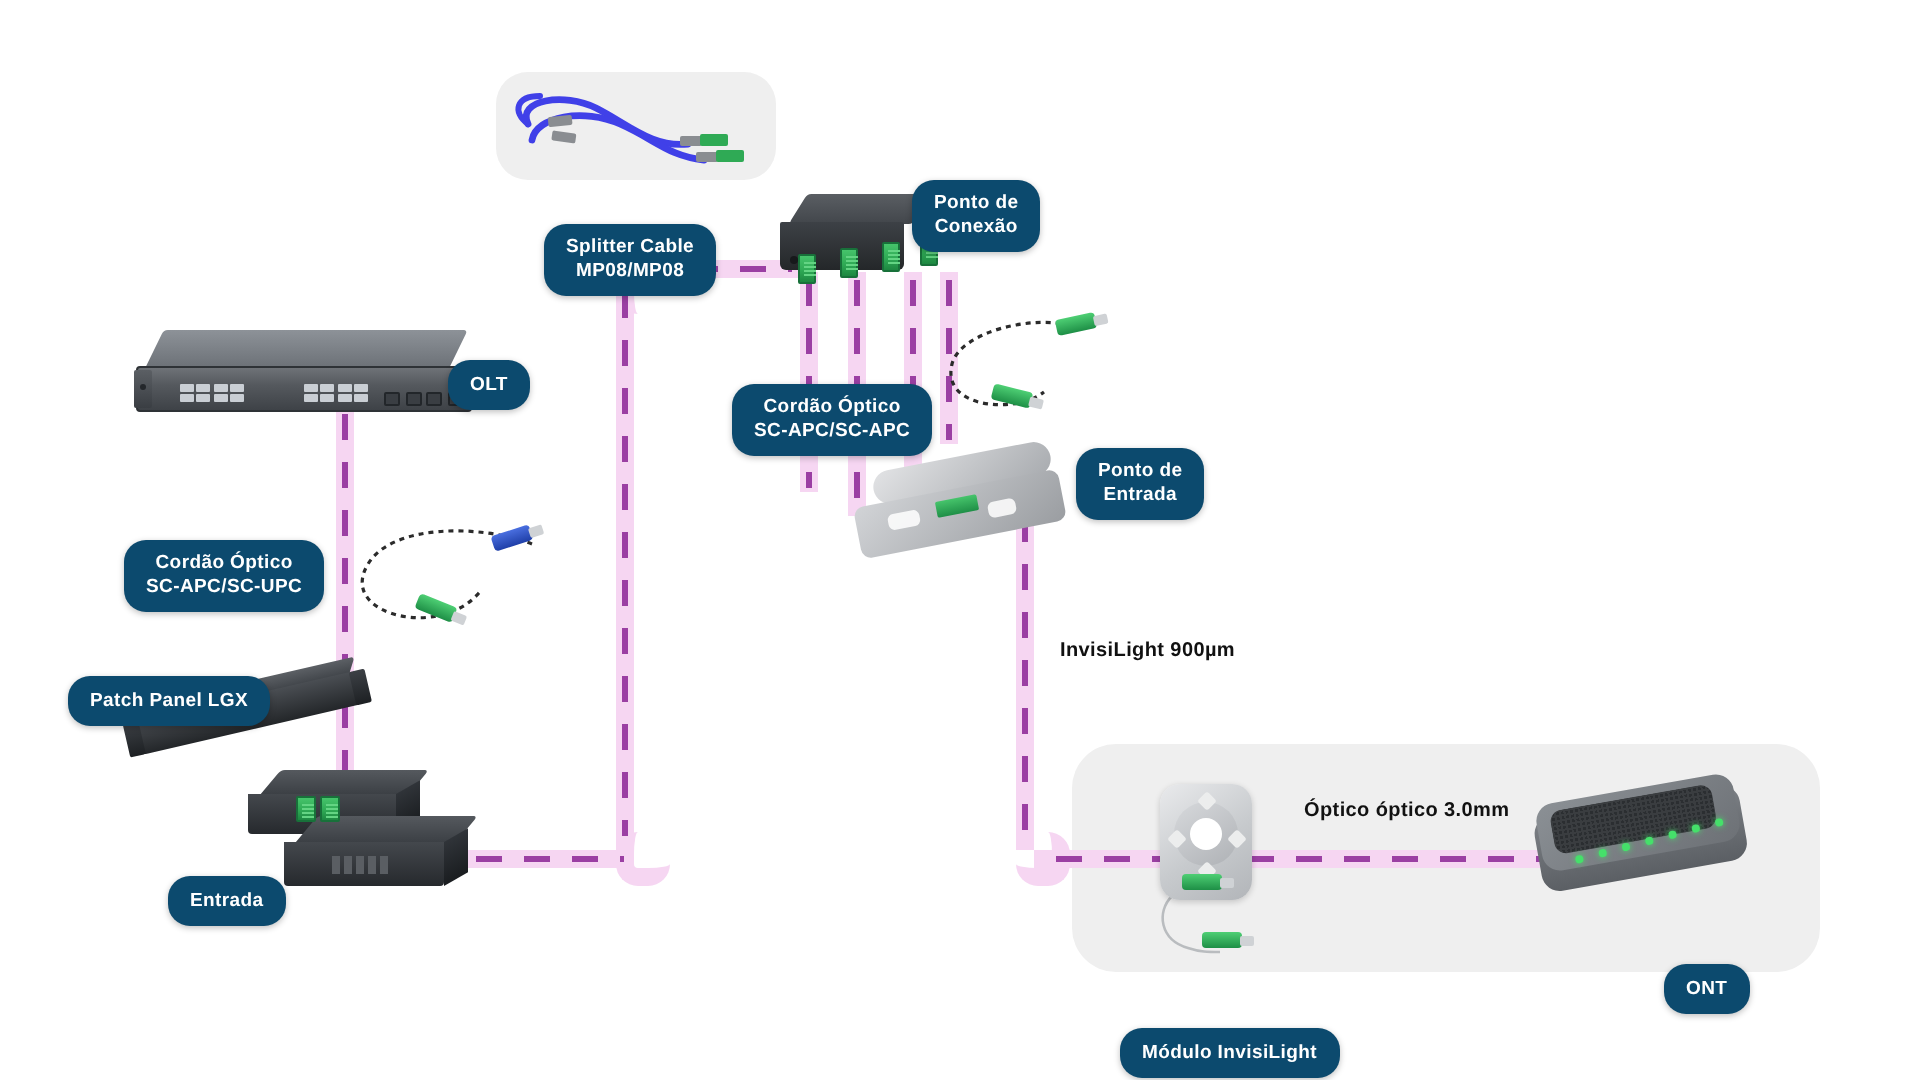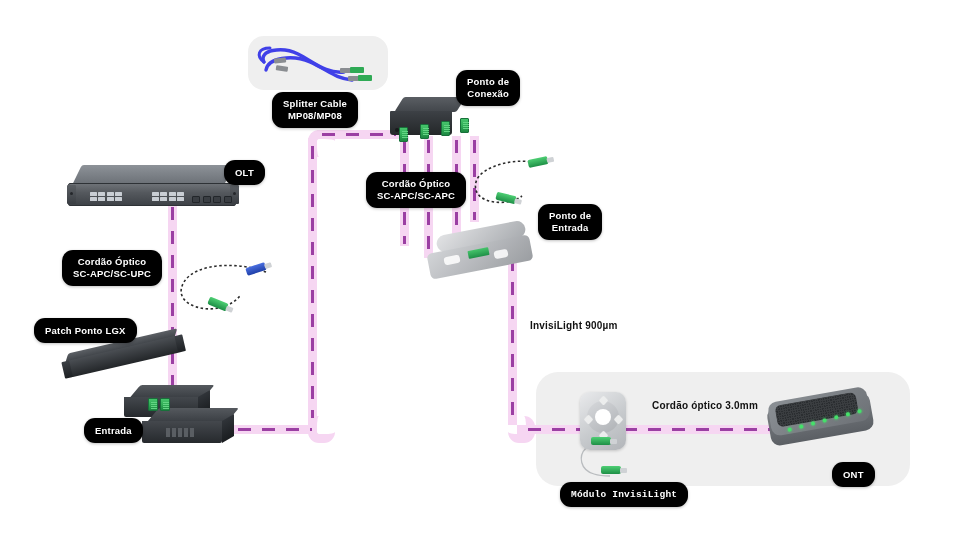--- a/index.html
+++ b/index.html
@@ -1,24 +1,24 @@
 <!DOCTYPE html>
 <html><head>
 <meta charset="utf-8">
 <style>
   html,body{margin:0;padding:0;background:#ffffff;}
   body{width:960px;height:540px;overflow:hidden;position:relative;
        font-family:"Liberation Sans",sans-serif;}
   #stage{position:absolute;left:0;top:0;width:960px;height:540px;background:#fff;}
 
   
-  .pill{position:absolute;background:#000000;color:#fff;border-radius:11px;
+  .pill{position:absolute;background:#0c4a6e;color:#fff;border-radius:11px;
         font-size:9.5px;font-weight:700;line-height:12px;text-align:center;
         padding:6px 11px;letter-spacing:.2px;white-space:pre-line;z-index:40;
-        box-shadow:0 1px 3px rgba(0,0,0,.25);}
+        box-shadow:0 1px 3px rgba(0,0,0,.25);margin-top:20px;}
   .pill.one{line-height:13px;}
 
   
   .plaintext{position:absolute;color:#111;font-size:10px;font-weight:700;
              letter-spacing:.2px;z-index:40;white-space:nowrap;}
 
   
   .panel{position:absolute;background:#efefef;border-radius:22px;z-index:1;}
 
   
@@ -230,21 +230,21 @@
   </div>
   <div class="pill" style="left:62px;top:250px;">Cordão Óptico
 SC-APC/SC-UPC</div>
 
   <div class="lgx" style="left:68px;top:348px;width:112px;height:20px;">
     <div class="lip"></div>
     <div class="body"></div>
     <div class="tab" style="left:-6px;top:0;"></div>
     <div class="tab" style="left:110px;top:0;"></div>
   </div>
-  <div class="pill one" style="left:34px;top:318px;">Patch Ponto LGX</div>
+  <div class="pill one" style="left:34px;top:318px;">Patch Panel LGX</div>
 
   <div class="box3d" style="left:124px;top:385px;width:88px;height:34px;">
     <div class="top"></div>
     <div class="front"></div>
     <div class="side"></div>
   </div>
   <div class="scad" style="left:148px;top:398px;width:10px;height:13px;"></div>
   <div class="scad" style="left:160px;top:398px;width:10px;height:13px;"></div>
 
   <div class="box3d" style="left:142px;top:408px;width:92px;height:36px;">
@@ -326,23 +326,23 @@
   </div>
   <div class="conn green" style="left:591px;top:437px;z-index:26;">
     <span class="boot"></span>
   </div>
   <svg width="48" height="34" style="position:absolute;left:576px;top:446px;z-index:24;">
     <path d="M10,2 C2,10 4,24 18,28 C24,30 28,30 34,30" fill="none" stroke="#b9bcbf" stroke-width="1.3"></path>
   </svg>
   <div class="conn green" style="left:601px;top:466px;z-index:26;">
     <span class="boot"></span>
   </div>
-  <div class="pill one" style="left:560px;top:482px;font-family:Liberation Mono, monospace;">Módulo InvisiLight</div>
-
-  <div class="plaintext" style="left:652px;top:400px;">Cordão óptico 3.0mm</div>
+  <div class="pill one" style="left:560px;top:494px;">Módulo InvisiLight</div>
+
+  <div class="plaintext" style="left:652px;top:400px;">Óptico óptico 3.0mm</div>
 
   <div class="ont" style="left:768px;top:394px;width:106px;height:46px;">
     <div class="base"></div>
     <div class="topp"></div>
     <div class="mesh"></div>
     <div class="led" style="left:18px;top:28px;"></div>
     <div class="led" style="left:30px;top:27px;"></div>
     <div class="led" style="left:42px;top:26px;"></div>
     <div class="led" style="left:54px;top:25px;"></div>
     <div class="led" style="left:66px;top:24px;"></div>

